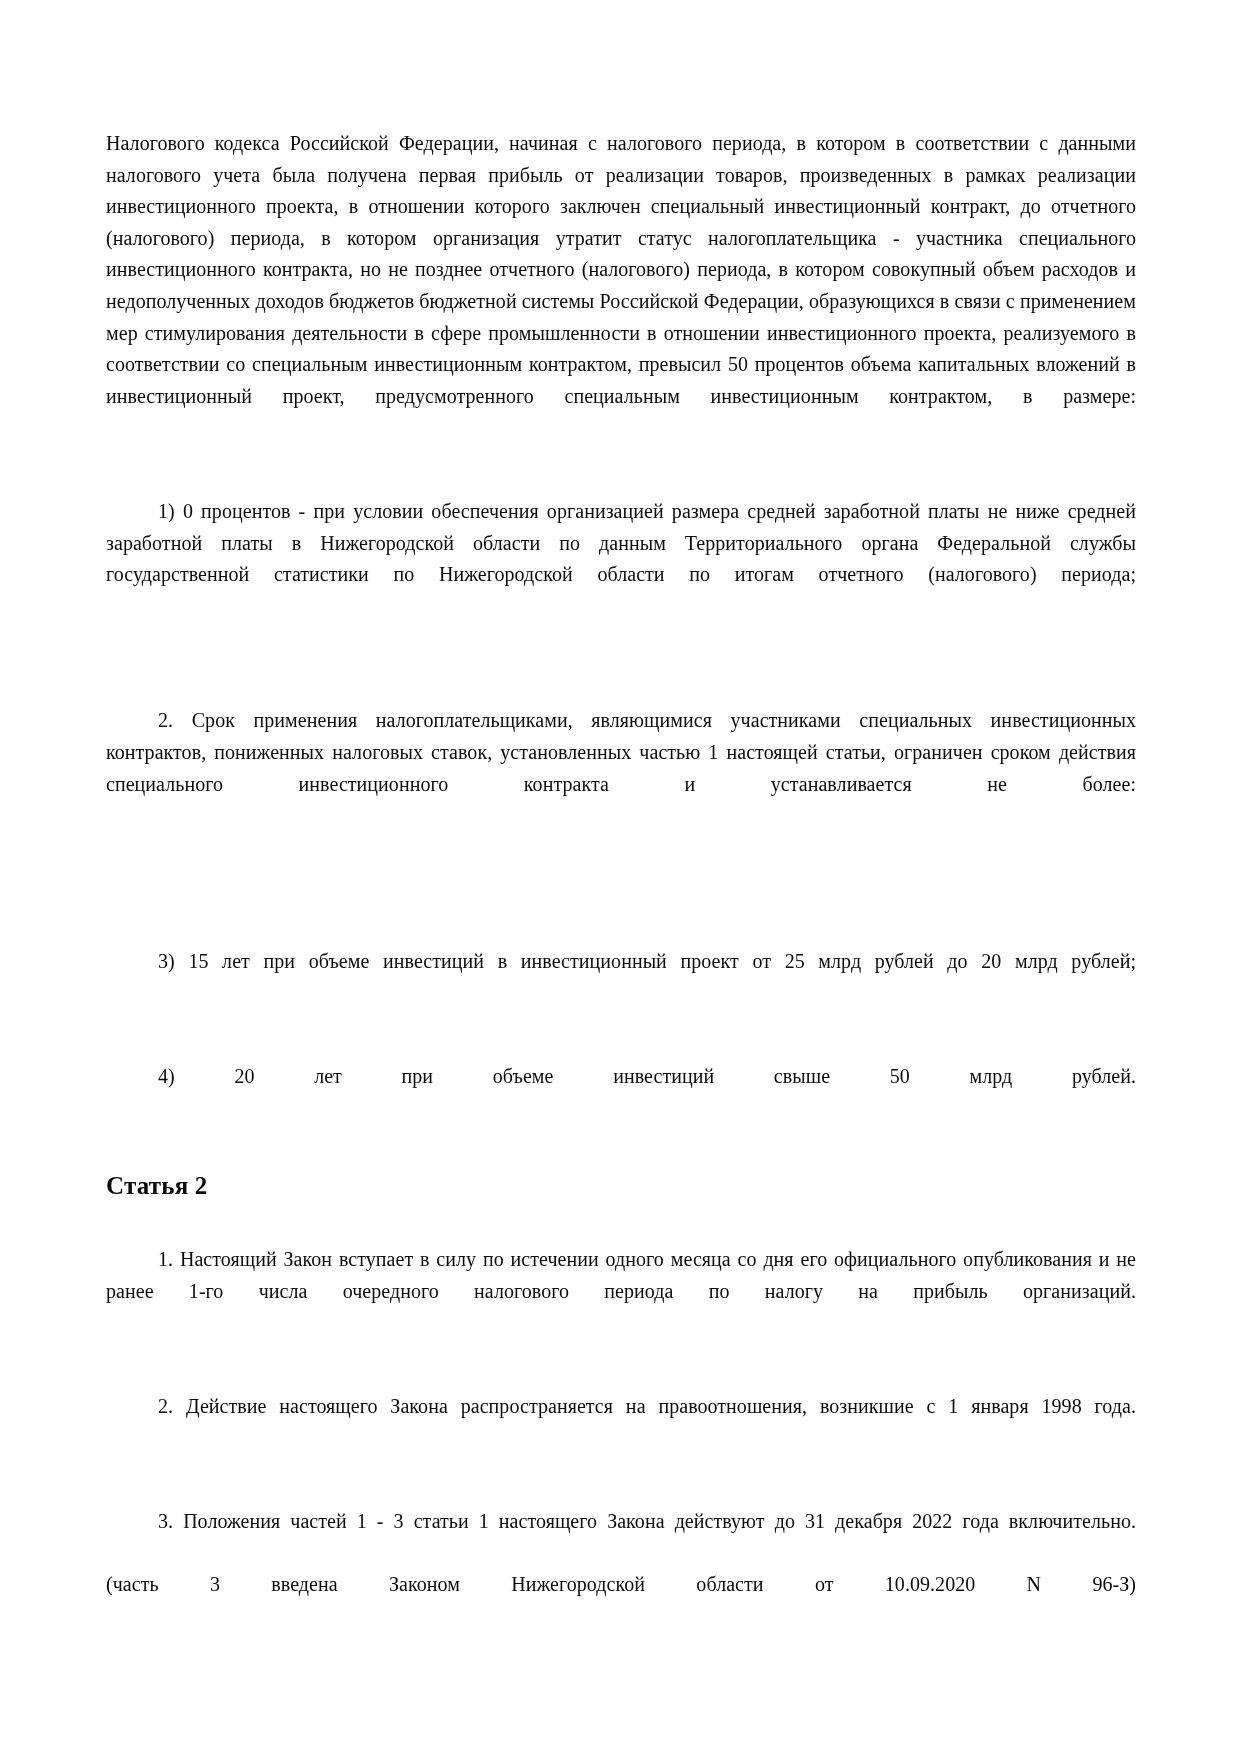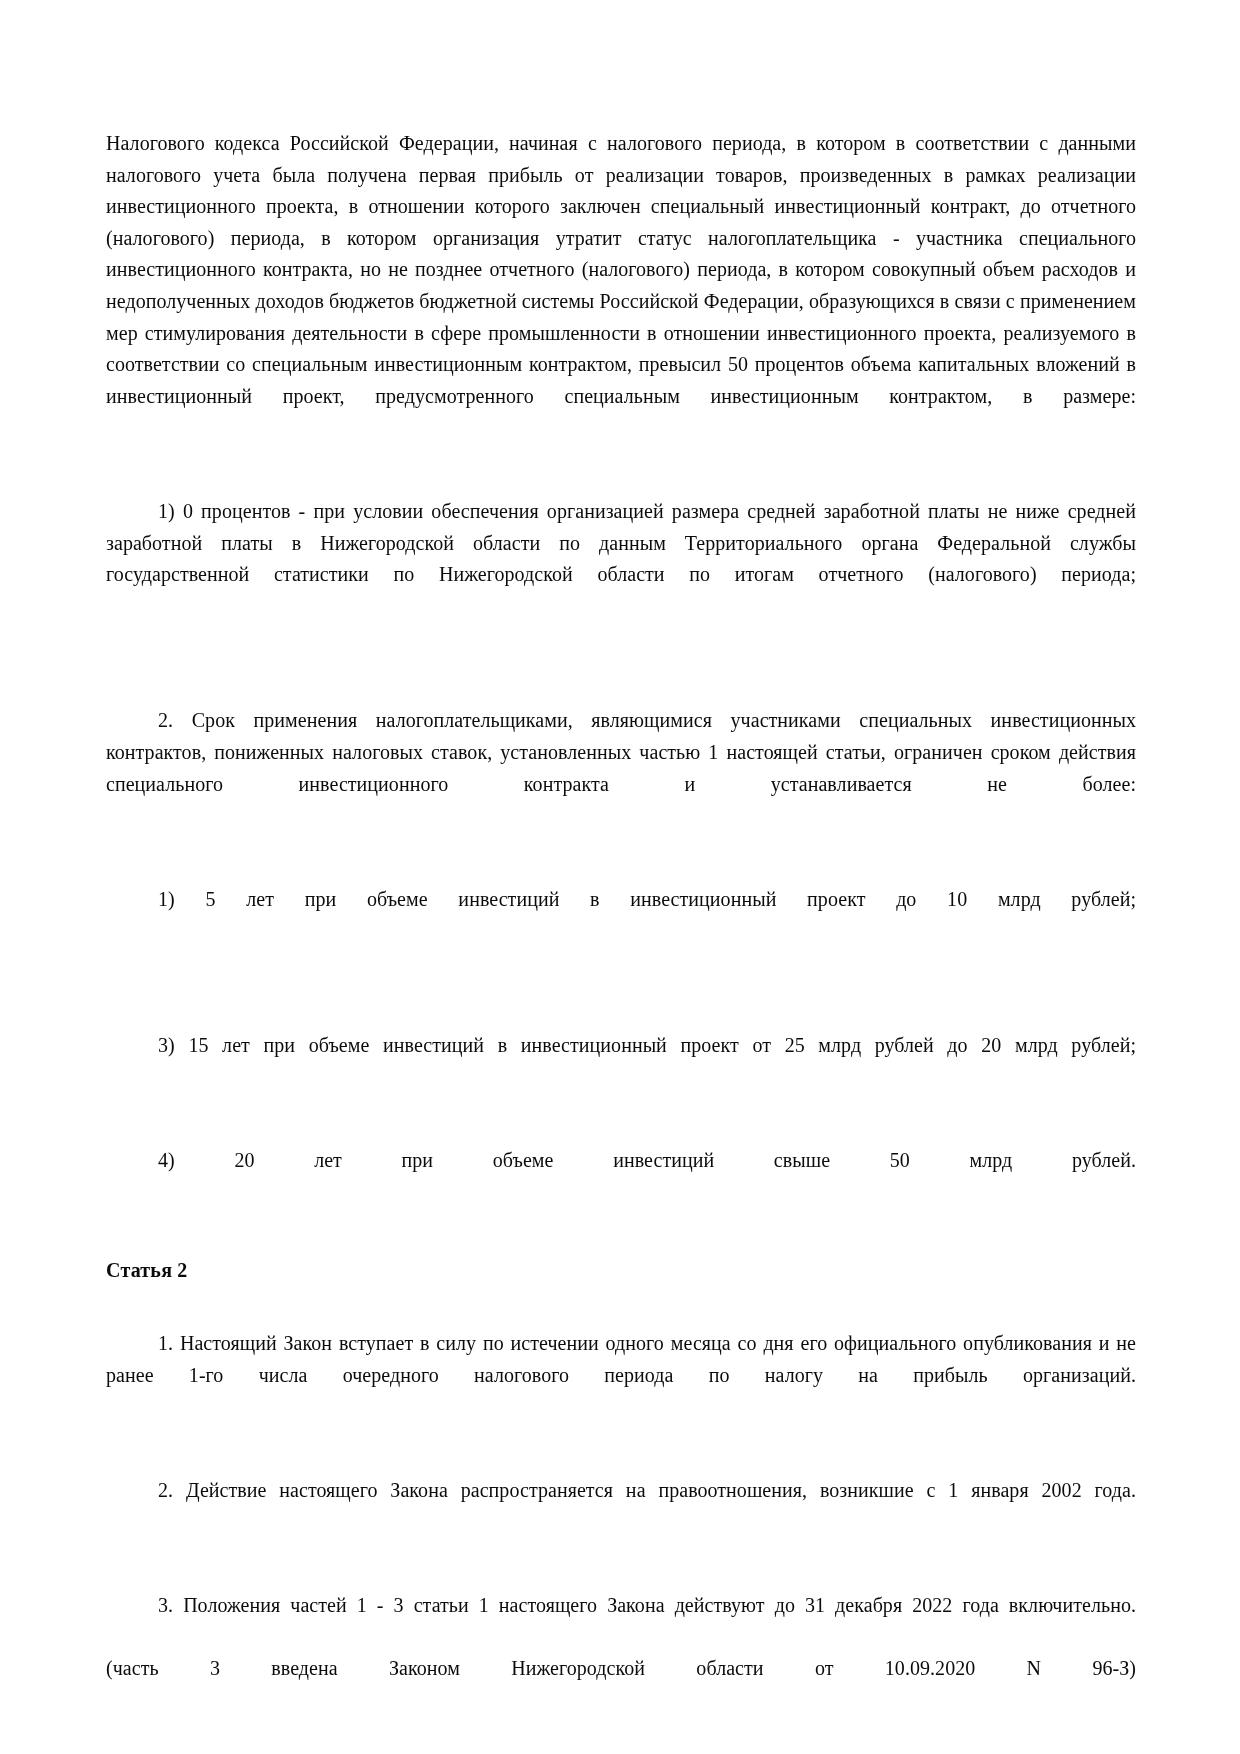--- a/index.html
+++ b/index.html
@@ -46,21 +46,21 @@
   }
   
   p.para::after {
     content: "";
     display: inline-block;
     width: 100%;
   }
   .gap-lg { height: 31px; }
   h2.heading {
     margin: 0;
-    font-size: 20px;
+    font-size: 25px;
     line-height: 32px;
     font-weight: bold;
     text-align: left;
     letter-spacing: 0.2px;
   }
   .heading-block { margin-top: 46px; margin-bottom: 42px; }
   
   .page { -webkit-font-smoothing: antialiased; }
 </style>
 </head>
@@ -77,21 +77,20 @@
 
     <div class="gap-lg"></div>
 
 
     <div class="gap-lg"></div>
 
     <p class="para indent">2. Срок применения налогоплательщиками, являющимися участниками специальных инвестиционных контрактов, пониженных налоговых ставок, установленных частью 1 настоящей статьи, ограничен сроком действия специального инвестиционного контракта и устанавливается не более:</p>
 
     <div class="gap-lg"></div>
 
-    <p class="para indent">1) 5 лет при объеме инвестиций в инвестиционный проект до 10 млрд рублей;</p>
 
 
     <div class="gap-lg"></div>
 
 
     <div class="gap-lg"></div>
 
     <p class="para indent">3) 15 лет при объеме инвестиций в инвестиционный проект от 25 млрд рублей до 20 млрд рублей;</p>
 
     <div class="gap-lg"></div>
@@ -99,21 +98,21 @@
     <p class="para indent">4) 20 лет при объеме инвестиций свыше 50 млрд рублей.</p>
 
     <div class="heading-block">
       <h2 class="heading">Статья 2</h2>
     </div>
 
     <p class="para indent">1. Настоящий Закон вступает в силу по истечении одного месяца со дня его официального опубликования и не ранее 1-го числа очередного налогового периода по налогу на прибыль организаций.</p>
 
     <div class="gap-lg"></div>
 
-    <p class="para indent">2. Действие настоящего Закона распространяется на правоотношения, возникшие с 1 января 2002 года.</p>
+    <p class="para indent">2. Действие настоящего Закона распространяется на правоотношения, возникшие с 1 января 1998 года.</p>
 
     <div class="gap-lg"></div>
 
     <p class="para indent">3. Положения частей 1 - 3 статьи 1 настоящего Закона действуют до 31 декабря 2022 года включительно.</p>
 
     <p class="para noindent">(часть 3 введена Законом Нижегородской области от 10.09.2020 N 96-З)</p>
 
   </div>
 </div>
 

